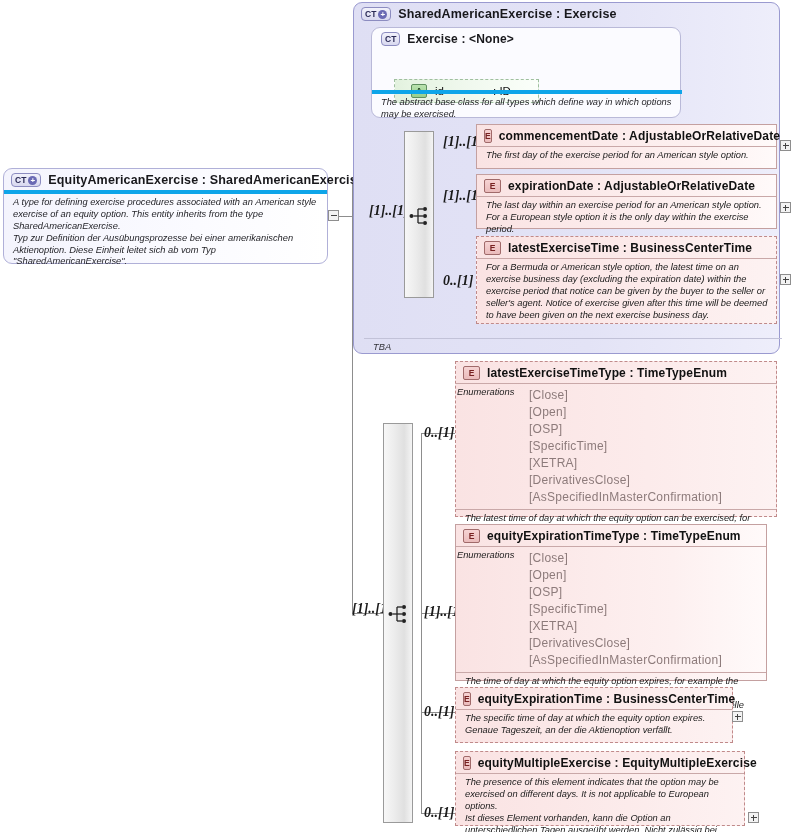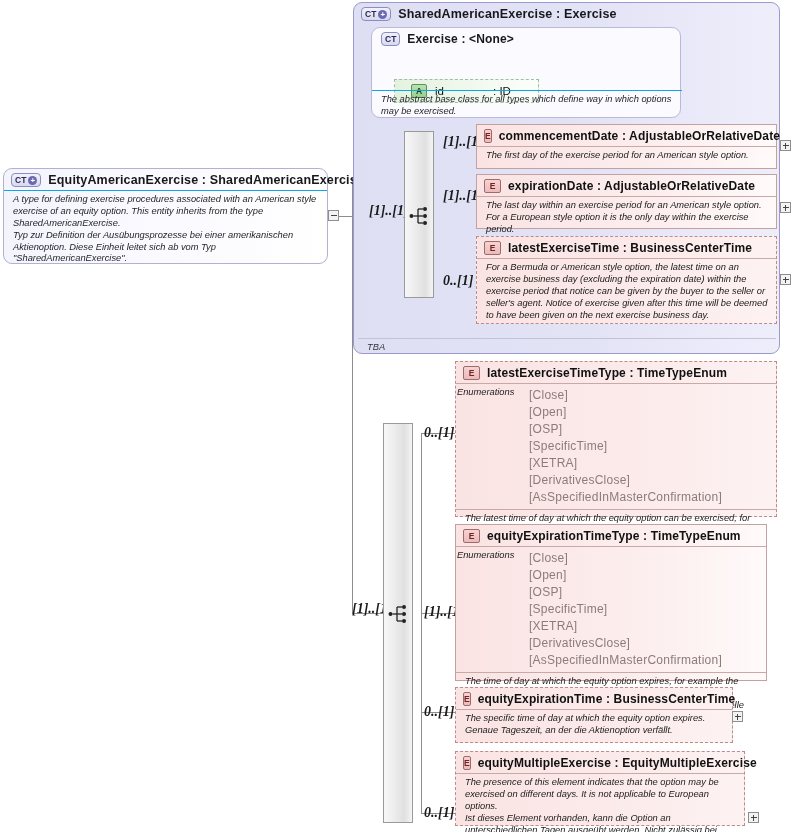--- a/index.html
+++ b/index.html
@@ -38,21 +38,21 @@
     font-size:8.5px;font-weight:bold;color:#2a2a55;
     height:14px;padding:0 3px;line-height:1;box-sizing:border-box;
     font-family:"Liberation Sans",sans-serif;
   }
   .badge .pl{
     display:inline-block;width:9px;height:9px;margin-left:2px;border-radius:50%;
     background:#6a6ab4;color:#fff;font-size:8px;line-height:9px;text-align:center;font-weight:bold;
   }
   .doc{
     font-size:9.3px;font-style:italic;color:#25252a;line-height:1.28;
-    padding:3px 8px 4px 9px;border-top:1px solid #0ea5e9;
+    padding:3px 8px 4px 9px;border-top:4px solid #0ea5e9;
   }
 
   
   .el{
     border:1px dashed #c08a8a;background:#fbe6e6;box-sizing:border-box;
     background:linear-gradient(to right,#fae3e3 0%,#fcebeb 60%,#fdf2f2 100%);
   }
   .el.solid{border:1px solid #c4a0a0;background:linear-gradient(to right,#fae3e3 0%,#fdf0f0 70%,#fffafa 100%);}
   .el .hdr .ttl{color:#111;}
   .ebadge{
@@ -160,21 +160,21 @@
   </div>
 
 <div class="abs ct-outer" style="left:353px;top:2px;width:427px;height:352px;">
   <div class="hdr">
     <span class="badge">
       <span>CT</span>
         <span class="pl">+</span>
     </span>
     <span class="ttl">SharedAmericanExercise : Exercise</span>
   </div>
-  <div class="abs tba" style="left:4px;top:335px;width:409px;">TBA</div>
+  <div class="abs tba" style="left:10px;top:335px;width:409px;">TBA</div>
 </div>
 
 <div class="abs ct-inner" style="left:371px;top:27px;width:310px;height:91px;">
   <div class="hdr" style="padding-left:9px;">
     <span class="badge">CT</span>
     <span class="ttl sm">Exercise : &lt;None&gt;</span>
   </div>
   <div class="abs attr" style="left:22px;top:30px;width:145px;">
     <span class="abadge">A</span>
     <span class="an">id</span>

